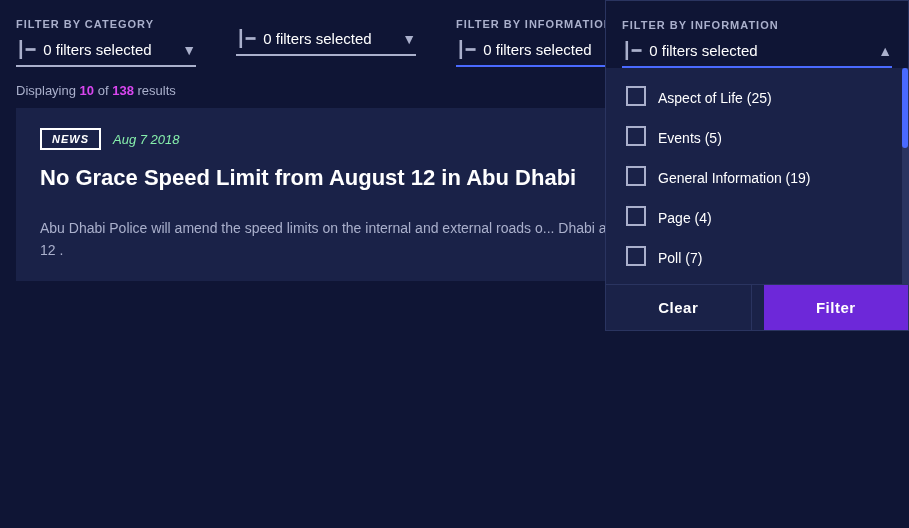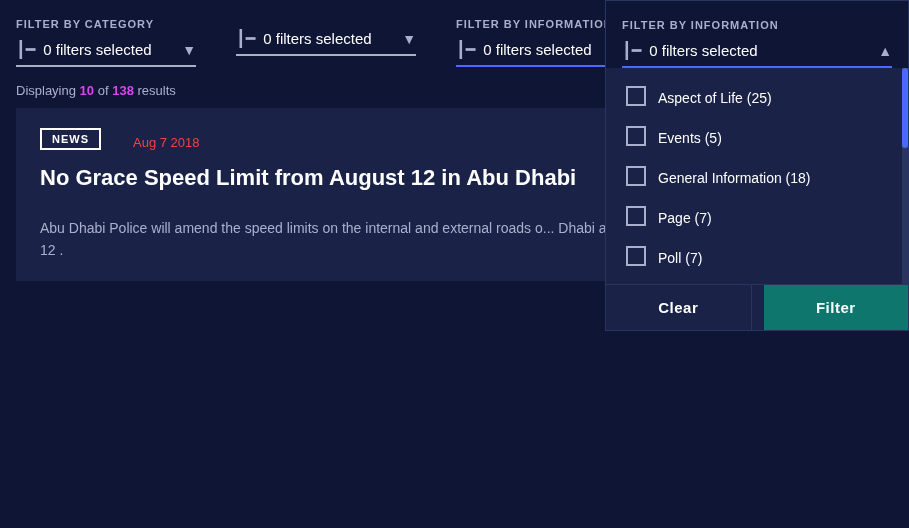--- a/index.html
+++ b/index.html
@@ -76,37 +76,38 @@
     }
 
     .article-card {
       background-color: #1a2248;
       padding: 20px 24px;
       margin-bottom: 8px;
     }
 
     .article-meta {
       display: flex;
-      align-items: flex-end;
-      gap: 32px;
+      align-items: center;
+      gap: 12px;
       margin-bottom: 14px;
+      font-style: italic;
     }
 
     .news-badge {
       border: 2px solid #ffffff;
       color: #ffffff;
       font-size: 11px;
       font-weight: 700;
       padding: 3px 10px;
       letter-spacing: 1px;
     }
 
     .article-date {
       font-size: 13px;
-      color: #ef4444;
+      color: #86efac;
     }
 
     .article-title {
       font-size: 22px;
       font-weight: 700;
       color: #ffffff;
       margin-bottom: 24px;
       line-height: 1.3;
     }
 
@@ -174,21 +175,21 @@
       letter-spacing: 0.5px;
     }
 
     .clear-btn {
       background-color: #1a2248;
       color: #ffffff;
       border-right: 1px solid #2a3460;
     }
 
     .filter-btn {
-      background-color: #0f766e;
+      background-color: #6d28d9;
       color: #ffffff;
     }
 
     .partially-visible {
       overflow: hidden;
       height: 28px;
     }
 
     .filter-group-info {
       position: relative;
@@ -274,25 +275,25 @@
     <div class="checkbox-item">
       <div class="checkbox-box"></div>
       <span class="checkbox-label">Aspect of Life (25)</span>
     </div>
     <div class="checkbox-item">
       <div class="checkbox-box"></div>
       <span class="checkbox-label">Events (5)</span>
     </div>
     <div class="checkbox-item">
       <div class="checkbox-box"></div>
-      <span class="checkbox-label">General Information (18)</span>
-    </div>
-    <div class="checkbox-item">
-      <div class="checkbox-box"></div>
-      <span class="checkbox-label">Page (7)</span>
+      <span class="checkbox-label">General Information (19)</span>
+    </div>
+    <div class="checkbox-item">
+      <div class="checkbox-box"></div>
+      <span class="checkbox-label">Page (4)</span>
     </div>
     <div class="checkbox-item">
       <div class="checkbox-box"></div>
       <span class="checkbox-label">Poll (7)</span>
     </div>
 
     <div style="position:absolute;right:0;top:0;bottom:0;width:6px;background:#2a3460;">
       <div style="width:6px;height:80px;background:#4a6aff;border-radius:3px;"></div>
     </div>
   </div>

